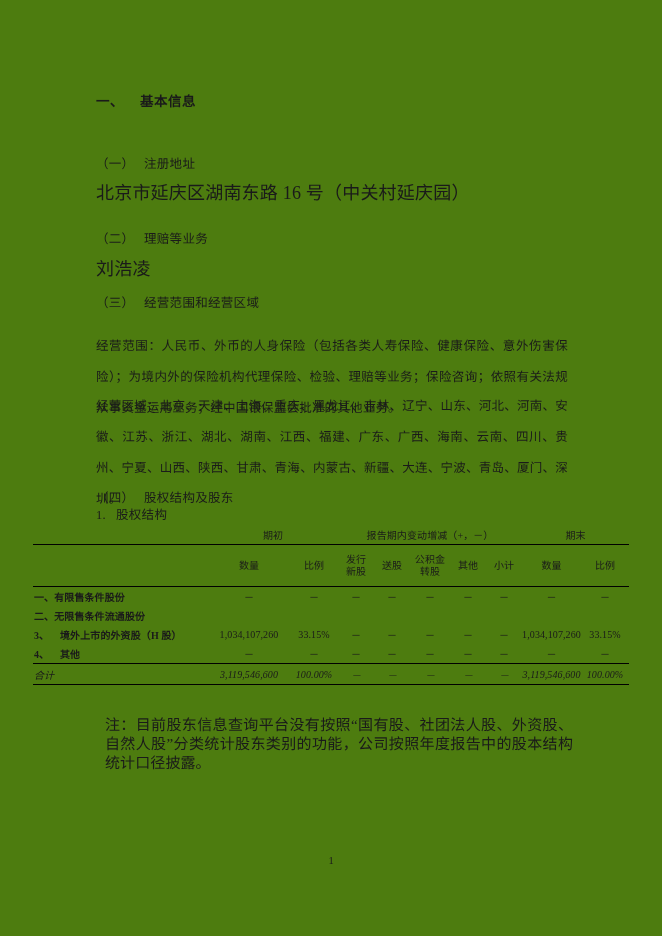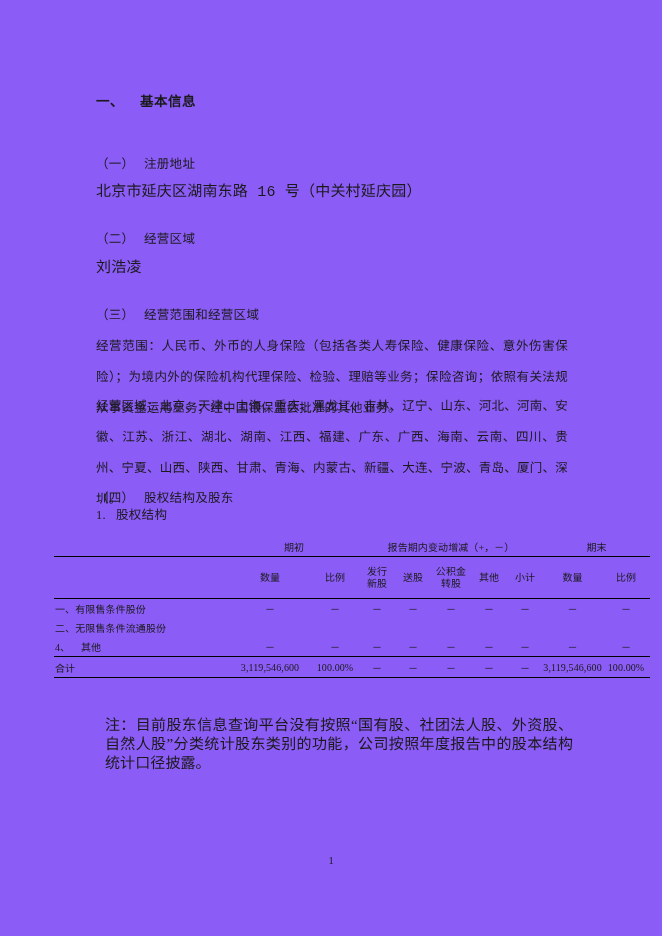--- a/index.html
+++ b/index.html
@@ -6,21 +6,21 @@
     margin: 0;
     padding: 0;
     background: #ffffff;
   }
 
   .page {
     position: relative;
     width: 662px;
     height: 936px;
     margin: 0 auto;
-    background: #8b5cf6;
+    background: #4d7c0f;
     font-family: "Liberation Serif", "DejaVu Serif", serif;
     color: #1a1a1a;
     overflow: hidden;
   }
 
   .content {
     position: absolute;
     left: 0;
     top: 0;
     width: 662px;
@@ -65,35 +65,33 @@
     font-size: 12.5px;
     line-height: 31px;
     text-align: justify;
     text-justify: inter-ideograph;
     letter-spacing: 0.2px;
   }
 
   .para-nowrap {
     position: absolute;
     left: 96px;
-    font-size: 15px;
+    font-size: 18px;
     line-height: 22px;
     white-space: nowrap;
     letter-spacing: 0.2px;
-    font-family: Liberation Mono, monospace;
   }
 
   
 
   .tbl-wrap {
     position: absolute;
     left: 33px;
-    top: 536px;
+    top: 524px;
     width: 596px;
-    margin-left: 21px;
   }
 
   table.equity {
     width: 596px;
     border-collapse: collapse;
     font-size: 10px;
     font-family: "Liberation Serif", "DejaVu Serif", serif;
     table-layout: fixed;
   }
 
@@ -126,28 +124,30 @@
   tr.data-row td {
     height: 19px;
     font-size: 10px;
     text-align: center;
   }
 
   tr.data-row td.label {
     text-align: left;
     padding-left: 1px;
     white-space: nowrap;
+    font-weight: bold;
   }
 
   tr.total-row td {
     height: 20px;
     font-size: 10px;
     text-align: center;
     border-top: 0.9px solid #000;
     border-bottom: 0.9px solid #000;
+    font-style: italic;
   }
   tr.total-row td.label {
     text-align: left;
     padding-left: 1px;
     white-space: nowrap;
   }
 
   .lbl-idx {
     display: inline-block;
     min-width: 26px;
@@ -193,25 +193,25 @@
     <div class="h1">
       <span class="num">一、</span><span>基本信息</span>
     </div>
 
     <div class="h2" style="top:145px;">
       <span class="num">（一）</span><span>注册地址</span>
     </div>
     <div class="para-nowrap" style="top:182px;">北京市延庆区湖南东路 16 号（中关村延庆园）</div>
 
     <div class="h2" style="top:220px;">
-      <span class="num">（二）</span><span>经营区域</span>
+      <span class="num">（二）</span><span>理赔等业务</span>
     </div>
     <div class="para-nowrap" style="top:258px;">刘浩凌</div>
 
-    <div class="h2" style="top:296px;">
+    <div class="h2" style="top:284px;">
       <span class="num">（三）</span><span>经营范围和经营区域</span>
     </div>
 
     <div class="para" style="top:331px;">经营范围：人民币、外币的人身保险（包括各类人寿保险、健康保险、意外伤害保险）；为境内外的保险机构代理保险、检验、理赔等业务；保险咨询；依照有关法规从事资金运用业务；经中国银保监会批准的其他业务。</div>
 
     <div class="para" style="top:391px;">经营区域：北京、天津、上海、重庆、黑龙江、吉林、辽宁、山东、河北、河南、安徽、江苏、浙江、湖北、湖南、江西、福建、广东、广西、海南、云南、四川、贵州、宁夏、山西、陕西、甘肃、青海、内蒙古、新疆、大连、宁波、青岛、厦门、深圳。</div>
 
     <div class="h2" style="top:479px;">
       <span class="num">（四）</span><span>股权结构及股东</span>
     </div>
@@ -280,20 +280,32 @@
               <td></td>
               <td></td>
               <td></td>
               <td></td>
               <td></td>
               <td></td>
               <td></td>
               <td></td>
             </tr>
             <tr class="data-row">
+              <td class="label"><span class="lbl-idx">3、</span><span>境外上市的外资股（H 股）</span></td>
+              <td>1,034,107,260</td>
+              <td>33.15%</td>
+              <td>－</td>
+              <td>－</td>
+              <td>－</td>
+              <td>－</td>
+              <td>－</td>
+              <td>1,034,107,260</td>
+              <td>33.15%</td>
+            </tr>
+            <tr class="data-row">
               <td class="label"><span class="lbl-idx">4、</span><span>其他</span></td>
               <td>－</td>
               <td>－</td>
               <td>－</td>
               <td>－</td>
               <td>－</td>
               <td>－</td>
               <td>－</td>
               <td>－</td>
               <td>－</td>

